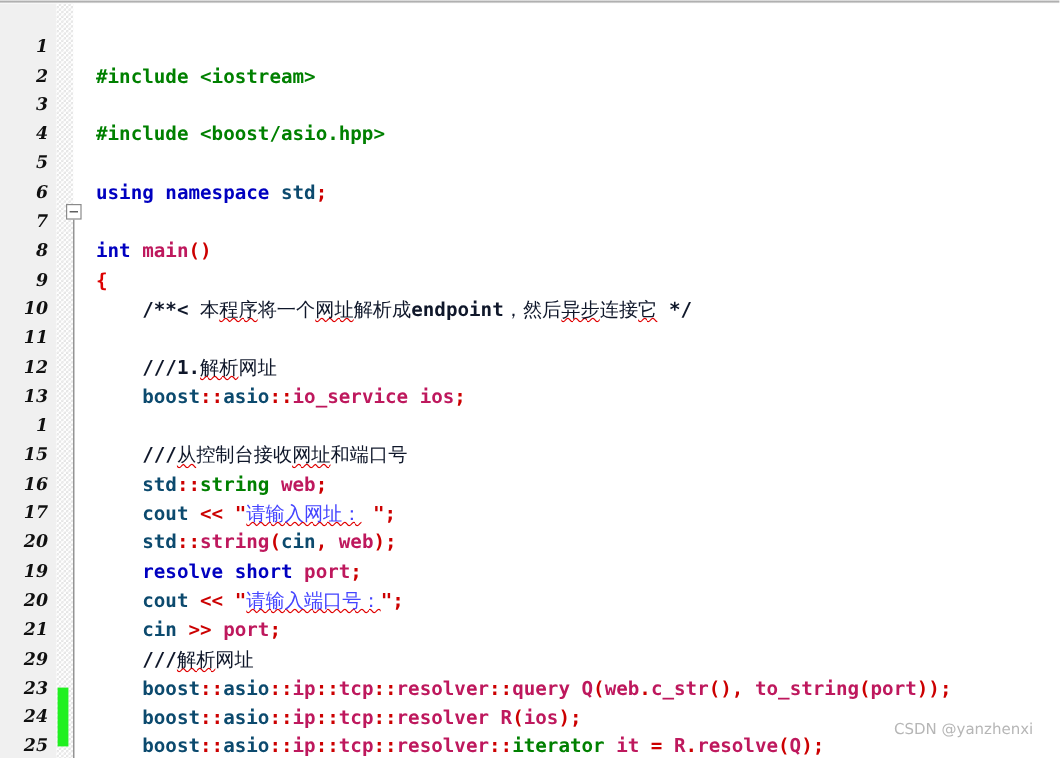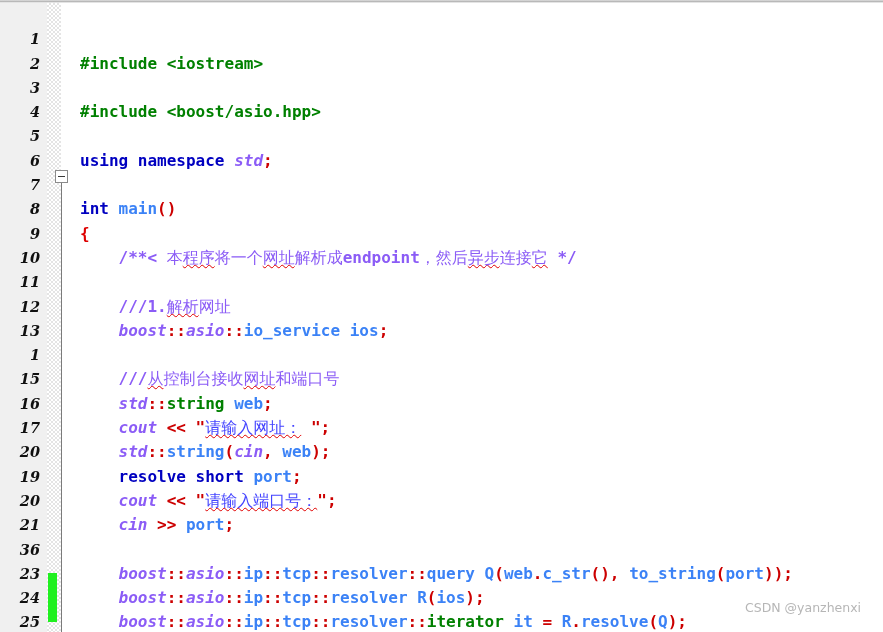--- a/index.html
+++ b/index.html
@@ -61,24 +61,24 @@
   }
   .code .zh{
     font-family:"DejaVu Sans","Liberation Sans",sans-serif;
     font-weight:normal;
   }
   
   .kw{color:#0000c0;}
   .pre{color:#008000;}
   .str{color:#4444ff;font-weight:normal;}
   .strq{color:#cc0000;}
-  .cmt{color:#8b5cf6;font-weight:bold;}
-  .ns{color:#8b5cf6;font-style:italic;}
+  .cmt{color:#0f172a;font-weight:bold;}
+  .ns{color:#0c4a6e;}
   .pun{color:#cc0000;}
-  .pln{color:#3b82f6;}
+  .pln{color:#be185d;}
   .typ{color:#008000;}
   .brace{color:#dd0000;}
   .sq{
     
     text-decoration:underline;
     text-decoration-color:#e00000;
     text-decoration-style:wavy;
     text-decoration-thickness:1px;
   }
   .watermark{
@@ -197,24 +197,25 @@
       <span class="code"><span class="pln">    </span><span class="ns">cout</span><span class="pun"> &lt;&lt; </span><span class="strq">"</span><span class="str zh sq">请输入端口号：</span><span class="strq">"</span><span class="pun">;</span></span>
     </div>
 
     <div class="row">
       <span class="lnum">20</span>
       <span class="code"><span class="pln">    </span><span class="ns">cin</span><span class="pun"> &gt;&gt; </span><span class="pln">port</span><span class="pun">;</span></span>
     </div>
 
     <div class="row">
       <span class="lnum">21</span>
-    </div>
-
-    <div class="row">
-      <span class="lnum">36</span>
+      <span class="code"><span class="cmt">    ///<span class="zh"><span class="sq">解析</span>网址</span></span></span>
+    </div>
+
+    <div class="row">
+      <span class="lnum">29</span>
       <span class="code"><span class="pln">    </span><span class="ns">boost</span><span class="pun">::</span><span class="ns">asio</span><span class="pun">::</span><span class="pln">ip</span><span class="pun">::</span><span class="pln">tcp</span><span class="pun">::</span><span class="pln">resolver</span><span class="pun">::</span><span class="pln">query Q</span><span class="pun">(</span><span class="pln">web</span><span class="pun">.</span><span class="pln">c_str</span><span class="pun">(),</span><span class="pln"> to_string</span><span class="pun">(</span><span class="pln">port</span><span class="pun">));</span></span>
     </div>
 
     <div class="row">
       <span class="lnum">23</span>
       <span class="code"><span class="pln">    </span><span class="ns">boost</span><span class="pun">::</span><span class="ns">asio</span><span class="pun">::</span><span class="pln">ip</span><span class="pun">::</span><span class="pln">tcp</span><span class="pun">::</span><span class="pln">resolver R</span><span class="pun">(</span><span class="pln">ios</span><span class="pun">);</span></span>
     </div>
 
     <div class="row">
       <span class="lnum">24</span>

